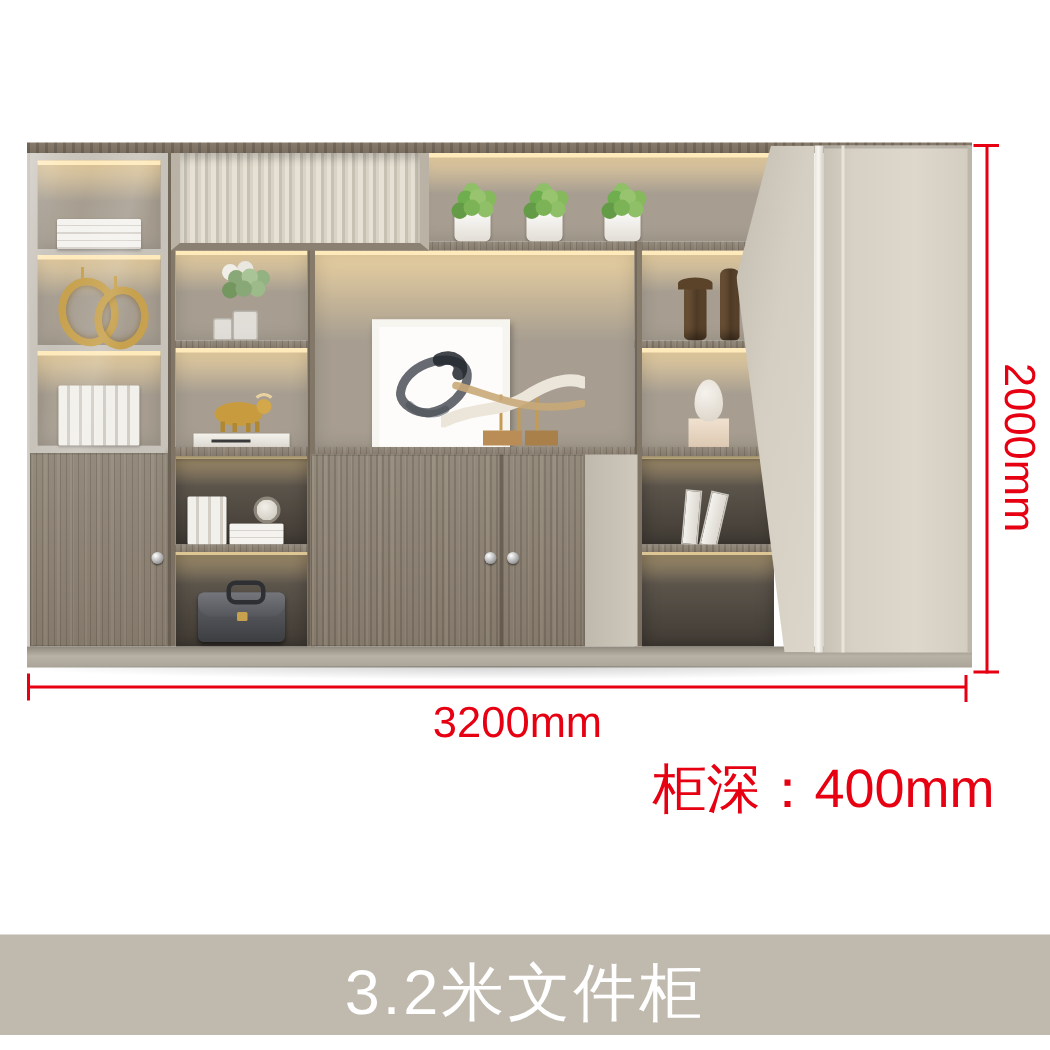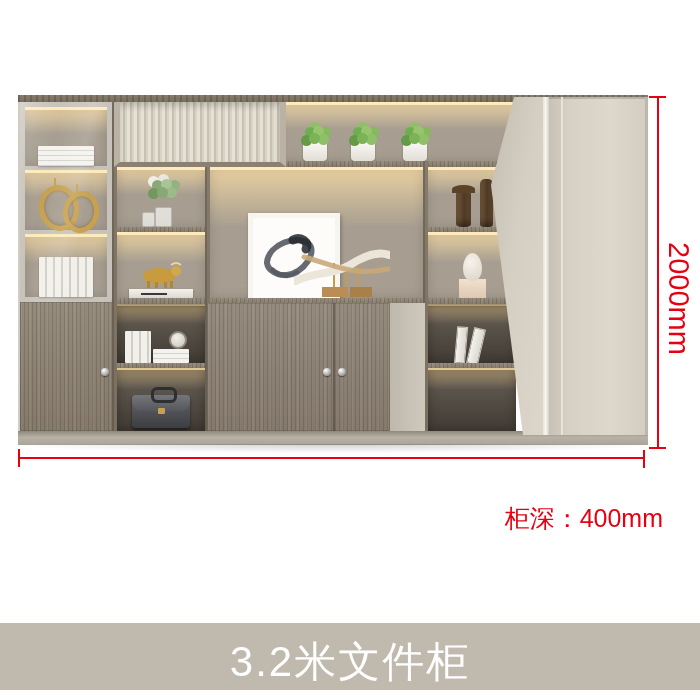--- a/index.html
+++ b/index.html
@@ -192,20 +192,21 @@
   <div class="abs" style="left:10px;top:444px;width:648px;height:9px;background:radial-gradient(ellipse at 50% 0,rgba(0,0,0,.18),rgba(0,0,0,0) 72%);"></div>
 
   <div class="abs dim" style="left:657px;top:97px;width:2px;height:352px;z-index:10;"></div>
   <div class="abs dim" style="left:649px;top:96px;width:17px;height:2px;z-index:10;"></div>
   <div class="abs dim" style="left:649px;top:447px;width:17px;height:2px;z-index:10;"></div>
   <div class="abs dim-label" style="left:662px;top:242px;height:110px;writing-mode:vertical-rl;font-size:29px;z-index:10;">2000mm</div>
 
   <div class="abs dim" style="left:19px;top:457px;width:625px;height:2px;z-index:10;"></div>
   <div class="abs dim" style="left:18px;top:449px;width:2px;height:18px;z-index:10;"></div>
   <div class="abs dim" style="left:643px;top:450px;width:2px;height:18px;z-index:10;"></div>
-
-  <div class="abs dim-label" style="right:37px;top:502px;font-size:25px;z-index:10;margin-left:35px;">柜深：400mm</div>
+  <div class="abs dim-label" style="left:250px;top:466px;width:190px;text-align:center;font-size:29px;z-index:10;">3200mm</div>
+
+  <div class="abs dim-label" style="right:37px;top:502px;font-size:36px;z-index:10;margin-left:35px;">柜深：400mm</div>
 
   <div class="abs caption-bar">
     <div class="caption-text">3.2米文件柜</div>
   </div>
 
 </div>
 
 </body></html>

